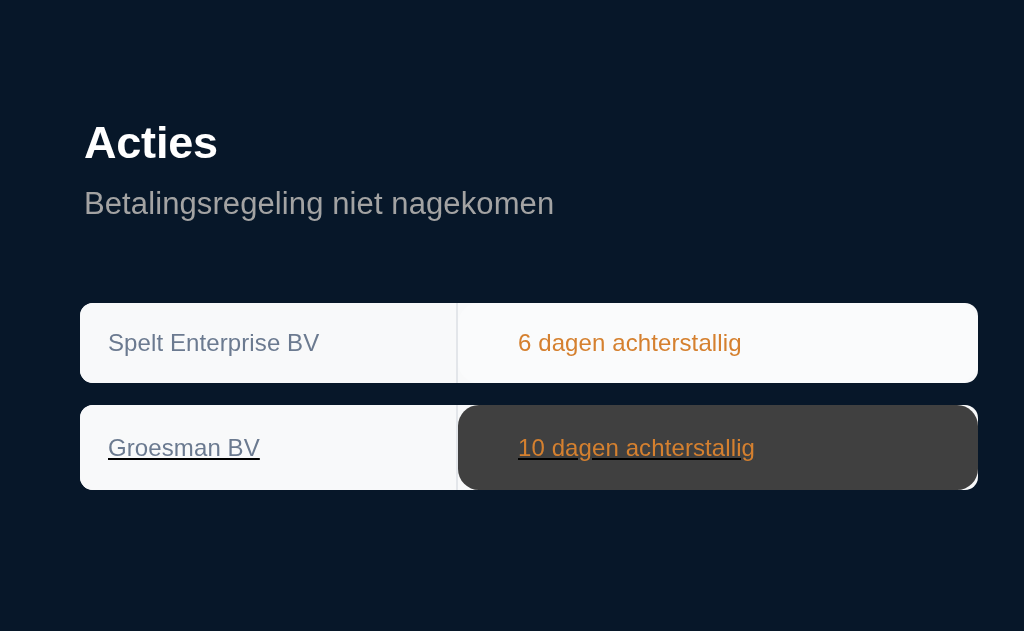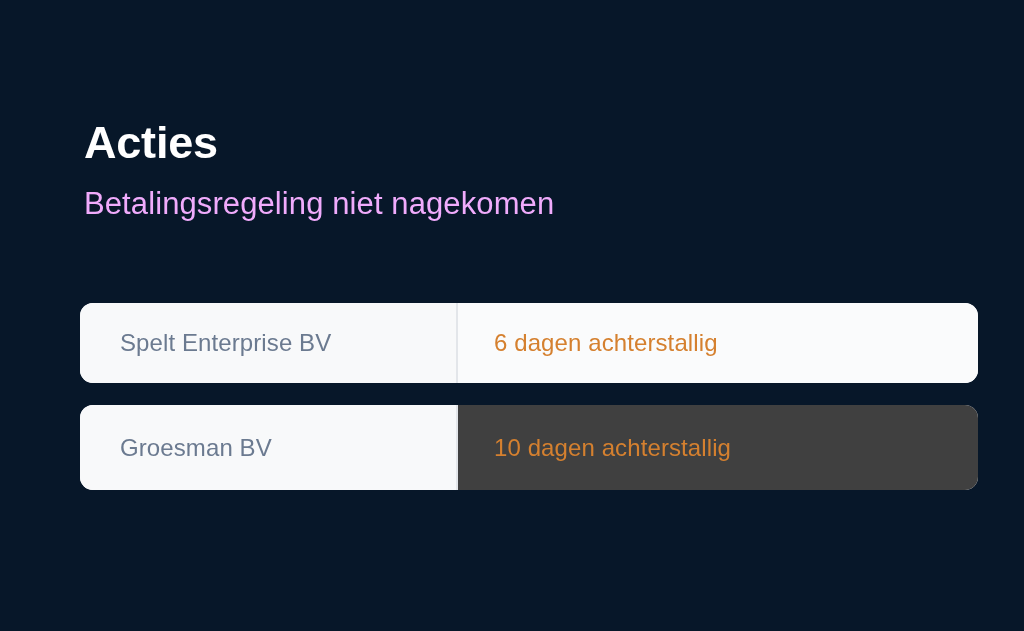--- a/index.html
+++ b/index.html
@@ -32,67 +32,69 @@
     font-weight: bold;
     line-height: 1.12;
     color: #ffffff;
     letter-spacing: -0.2px;
   }
   .page-subtitle {
     margin: 18px 0 0 0;
     font-size: 31px;
     font-weight: normal;
     line-height: 1.15;
-    color: #f0abfc;
+    color: #a3a3a3;
     letter-spacing: 0.1px;
   }
   .action-list {
     position: absolute;
     left: 80px;
     top: 303px;
     width: 898px;
   }
   .action-row {
     display: flex;
     align-items: stretch;
     border-radius: 13px;
     overflow: hidden;
     background: #f8f9fa;
     margin-bottom: 22px;
   }
   .action-row:last-child {
     margin-bottom: 0;
+    text-decoration: underline;
   }
   .row-1 { height: 80px; }
   .row-2 { height: 85px; }
   .cell {
     display: flex;
     align-items: center;
     box-sizing: border-box;
   }
   .cell-name {
     width: 376px;
     flex: 0 0 376px;
-    padding-left: 40px;
+    padding-left: 28px;
     background: #f8f9fa;
     font-size: 24px;
     color: #6b7a90;
     letter-spacing: 0.1px;
   }
   .cell-divider {
     flex: 0 0 2px;
     width: 2px;
     background: #e3e6ea;
   }
   .cell-status {
     flex: 1 1 auto;
-    padding-left: 36px;
+    padding-left: 60px;
     font-size: 24px;
     color: #d5802f;
     letter-spacing: 0.1px;
+    border-radius: 21px;
   }
   .row-1 .cell-status { background: #fafbfc; }
   .row-2 .cell-status { background: #404040; }
 </style>
 </head>
 <body>
 
 <div class="screen">
 
   <div class="header">

